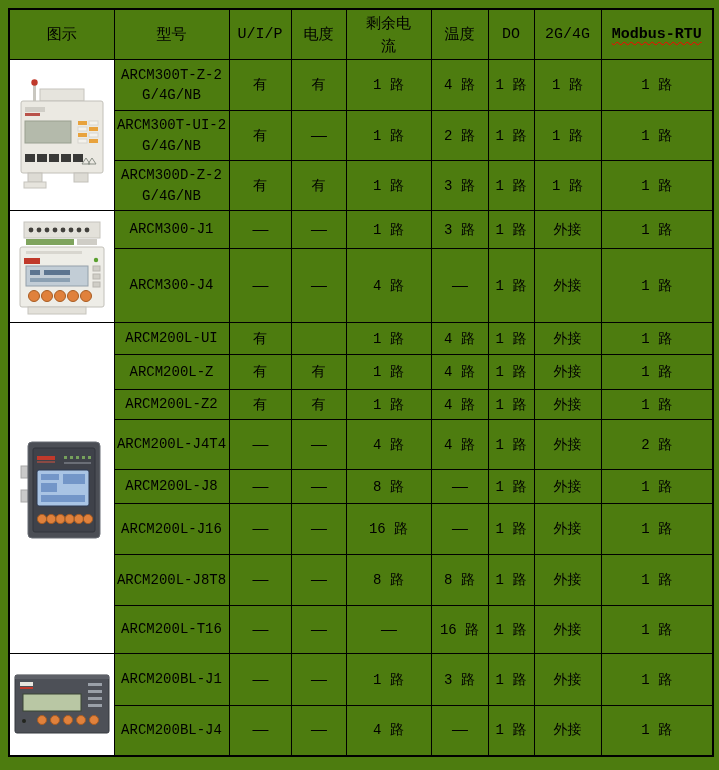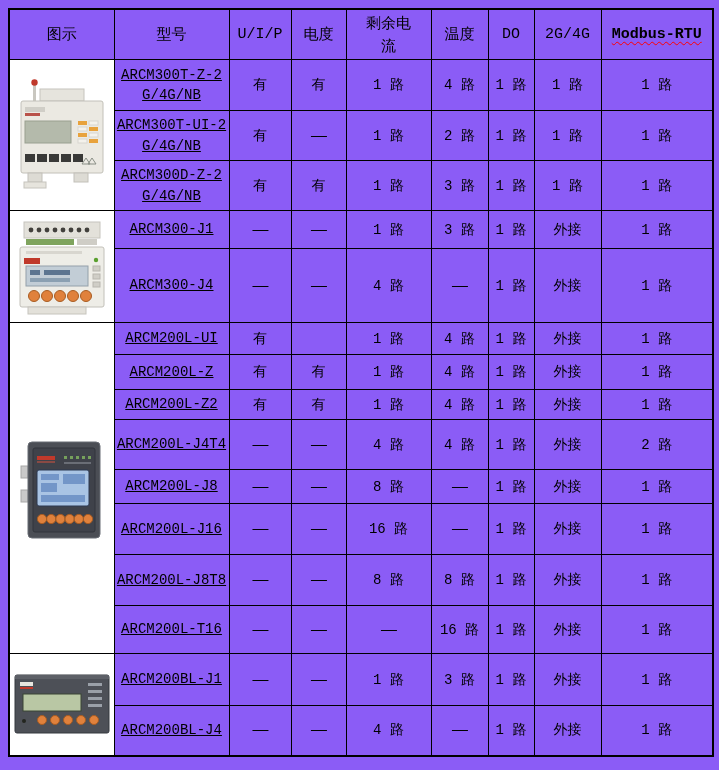--- a/index.html
+++ b/index.html
@@ -8,21 +8,21 @@
     background: #ffffff;
     width: 719px;
     height: 770px;
     font-family: "Liberation Mono", "DejaVu Sans Mono", monospace;
     color: #000000;
   }
   .page {
     position: relative;
     width: 719px;
     height: 770px;
-    background: #8b5cf6;
+    background: #4d7c0f;
     overflow: hidden;
   }
   table.spec {
     position: absolute;
     left: 8px;
     top: 8px;
     border-collapse: collapse;
     table-layout: fixed;
     width: 704px;
     border: 2px solid #000000;
@@ -36,21 +36,20 @@
     padding: 2px;
     overflow: hidden;
   }
   table.spec th {
     font-size: 15px;
   }
   td.model {
     padding: 2px 10px;
     word-break: break-all;
     line-height: 1.45;
-    text-decoration: underline;
   }
   td.imgcell {
     padding: 0;
     background: #ffffff;
     text-align: center;
     vertical-align: middle;
   }
   .wrap3 {
     display: inline-block;
     width: 3em;

